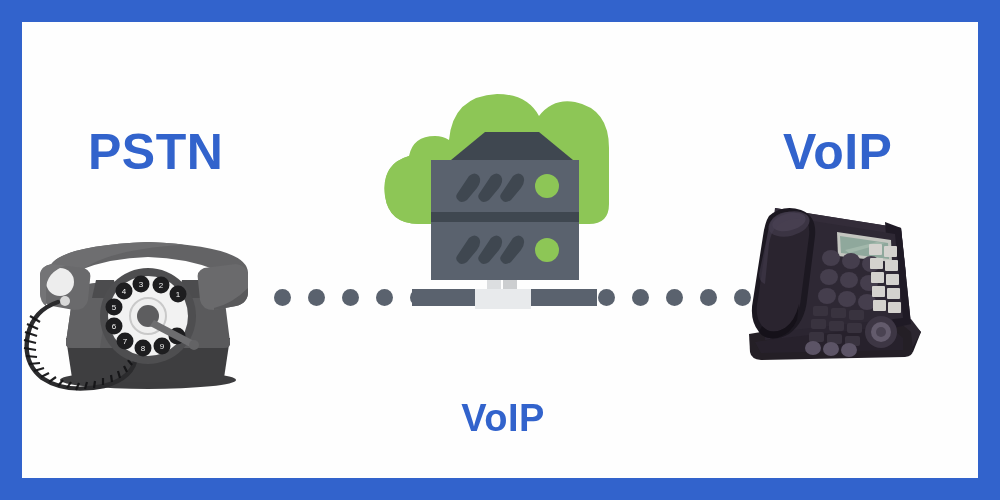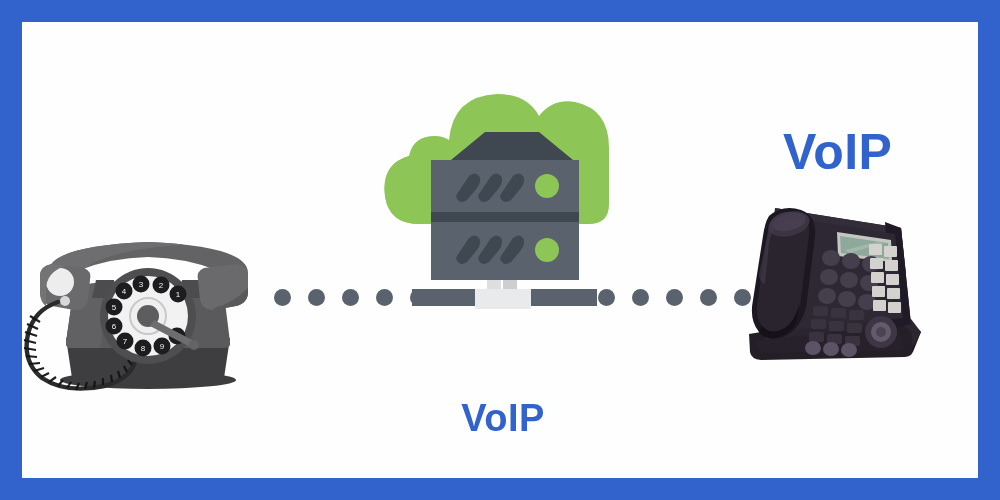--- a/index.html
+++ b/index.html
@@ -353,20 +353,21 @@
 
       <ellipse cx="54" cy="32" rx="21" ry="12" transform="rotate(-14 54 32)" fill="#3B3443"></ellipse>
       <ellipse cx="54" cy="30" rx="17" ry="8.5" transform="rotate(-14 54 30)" fill="#473F50"></ellipse>
 
       <path d="M38 26 Q50 16 64 22 Q68 24 70 28 Q54 24 42 34 Q36 40 34 52 L30 92 Q24 90 24 82 L32 45 Q34 32 38 26 Z" fill="#463E50" opacity="0.55"></path>
 
       <path d="M27 134 Q36 144 50 136 Q60 129 64 112 L62 128 Q56 142 42 146 Q30 148 24 140 Z" fill="#151119"></path>
     </svg>
   </div>
 
+  <div class="label" id="label-pstn">PSTN</div>
 
   <div class="label" id="label-voip-right">VoIP</div>
 
   <div class="label" id="label-gateway">
     <span class="ln">VoIP</span>
     
   </div>
 </div>
 
 </body></html>

